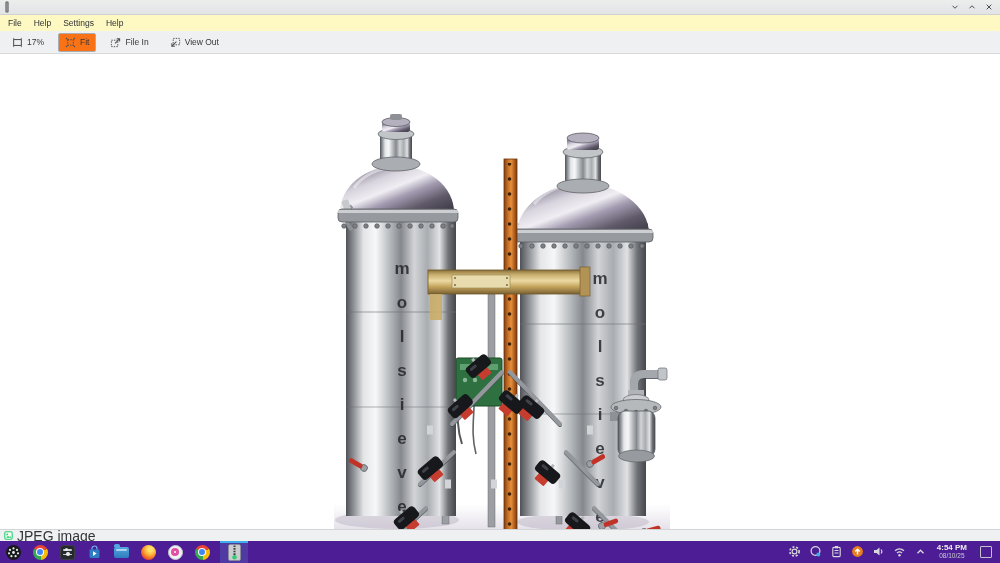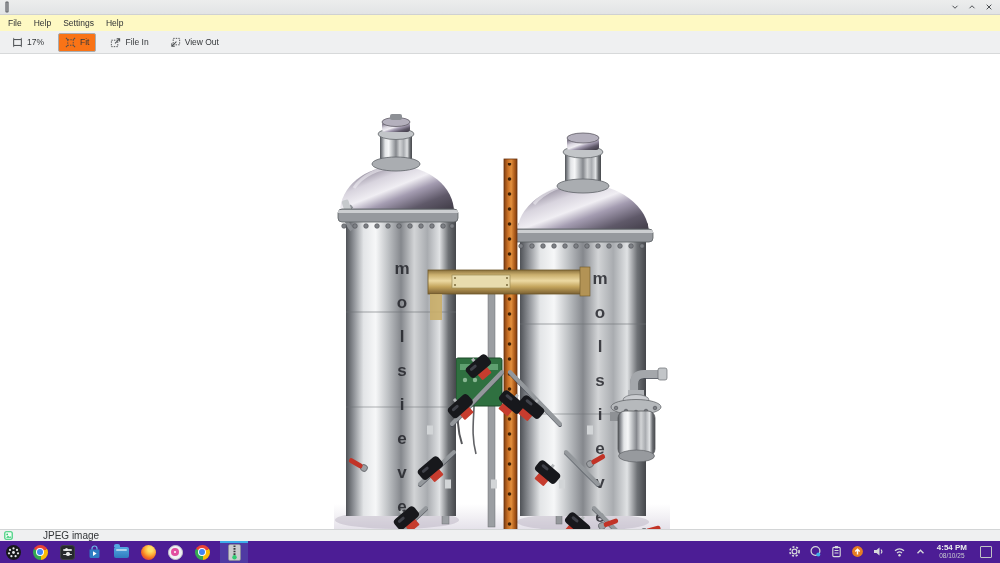--- a/index.html
+++ b/index.html
@@ -35,21 +35,21 @@
   .pipe { fill:none; stroke:#a6aaae; stroke-width:5.5; stroke-linecap:round; stroke-linejoin:round; filter:url(#ps); }
   .pipe2 { fill:none; stroke:#94989c; stroke-width:4; stroke-linecap:round; filter:url(#ps); }
   .union { fill:none; stroke:#d2d5d7; stroke-width:9; stroke-linecap:butt; }
   .v-body { fill:#17181c; } .v-brk { fill:#c63c2e; } .v-stem { fill:#b6b9bc; } .v-hl { fill:#40424a; }
   .h-arm { fill:#c23327; } .h-pivot { fill:#9da0a4; stroke:#5e6165; stroke-width:.8; }
   .bolt { fill:#7d8085; stroke:#4b4e52; stroke-width:.6; }
 
   
   .statusbar { position:absolute; top:529px; left:0; width:1000px; height:12px;
     background:#eff0f1; border-top:1px solid #d3d5d6; display:flex; align-items:center; gap:4px; padding-left:4px; }
-  .statusbar span { font-size:10px; color:#333638;margin-left:26px; }
+  .statusbar span { font-size:14px; color:#333638; }
 
   
   .taskbar { position:absolute; top:541px; left:0; width:1000px; height:22px;
     background:#4c1d95; display:flex; align-items:center; }
   .tb-launchers { display:flex; align-items:center; gap:9px; padding-left:4px; }
   .tb-icon { width:18px; height:18px; display:flex; align-items:center; justify-content:center; position:relative; }
   .ic-launcher { width:15px; height:15px; border-radius:50%; background:#17191b; position:relative; }
   .ic-chrome { width:15px; height:15px; border-radius:50%;
     background:conic-gradient(from -60deg, #ea4335 0 120deg, #fbbc05 120deg 240deg, #34a853 240deg 360deg);
     position:relative; }

